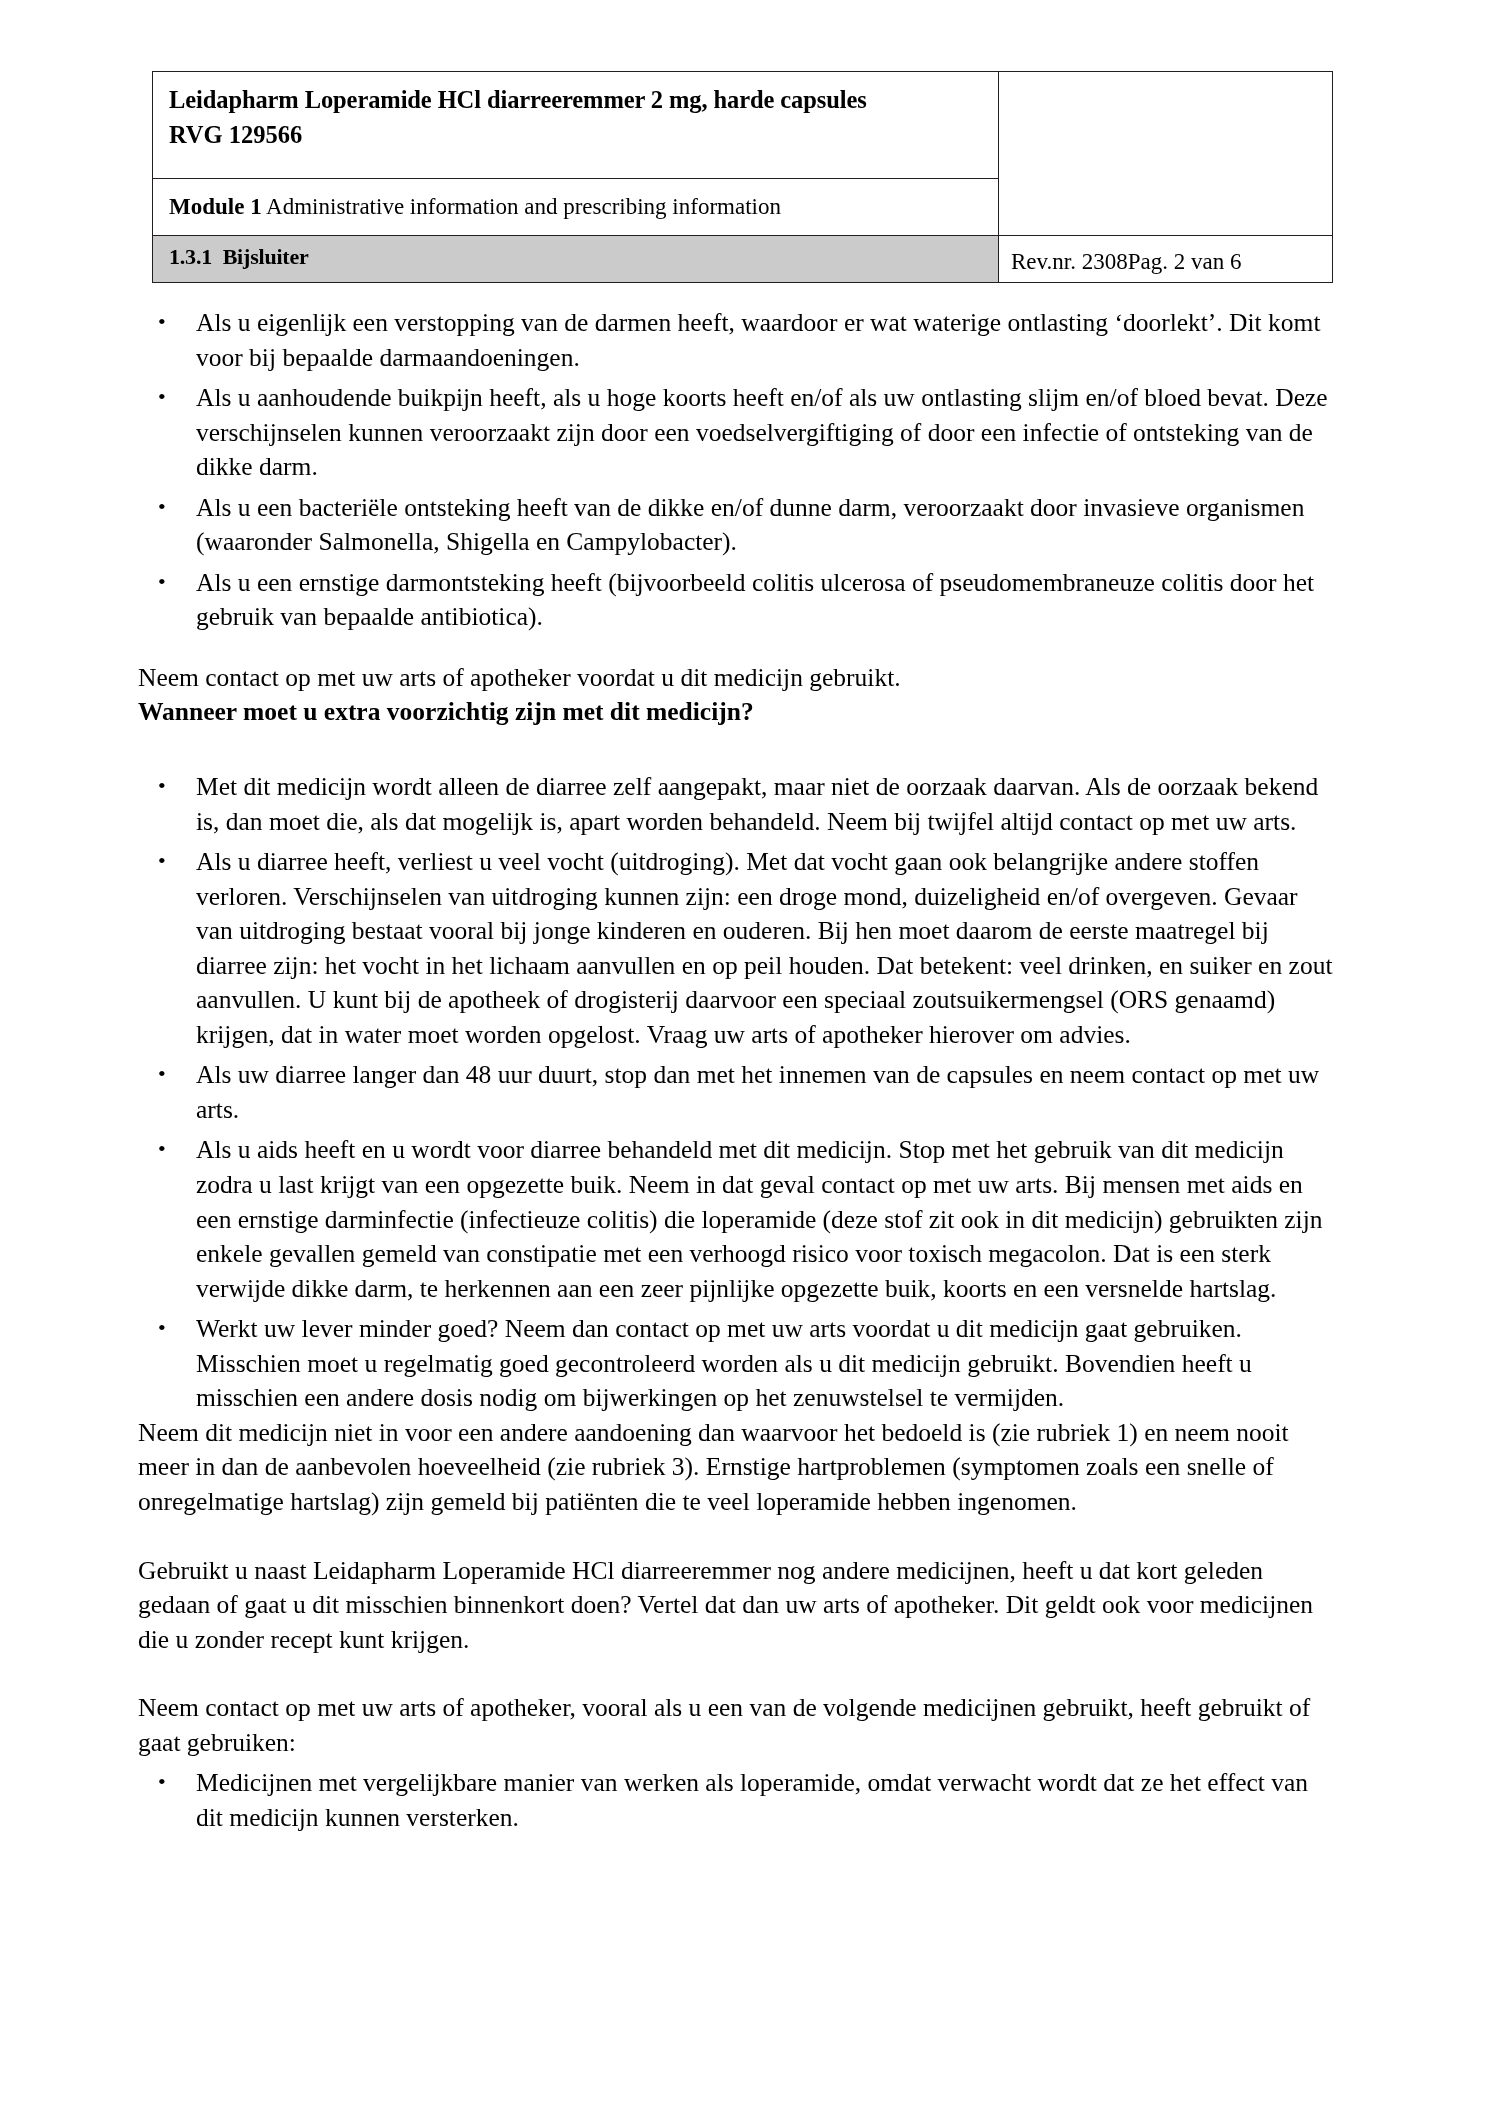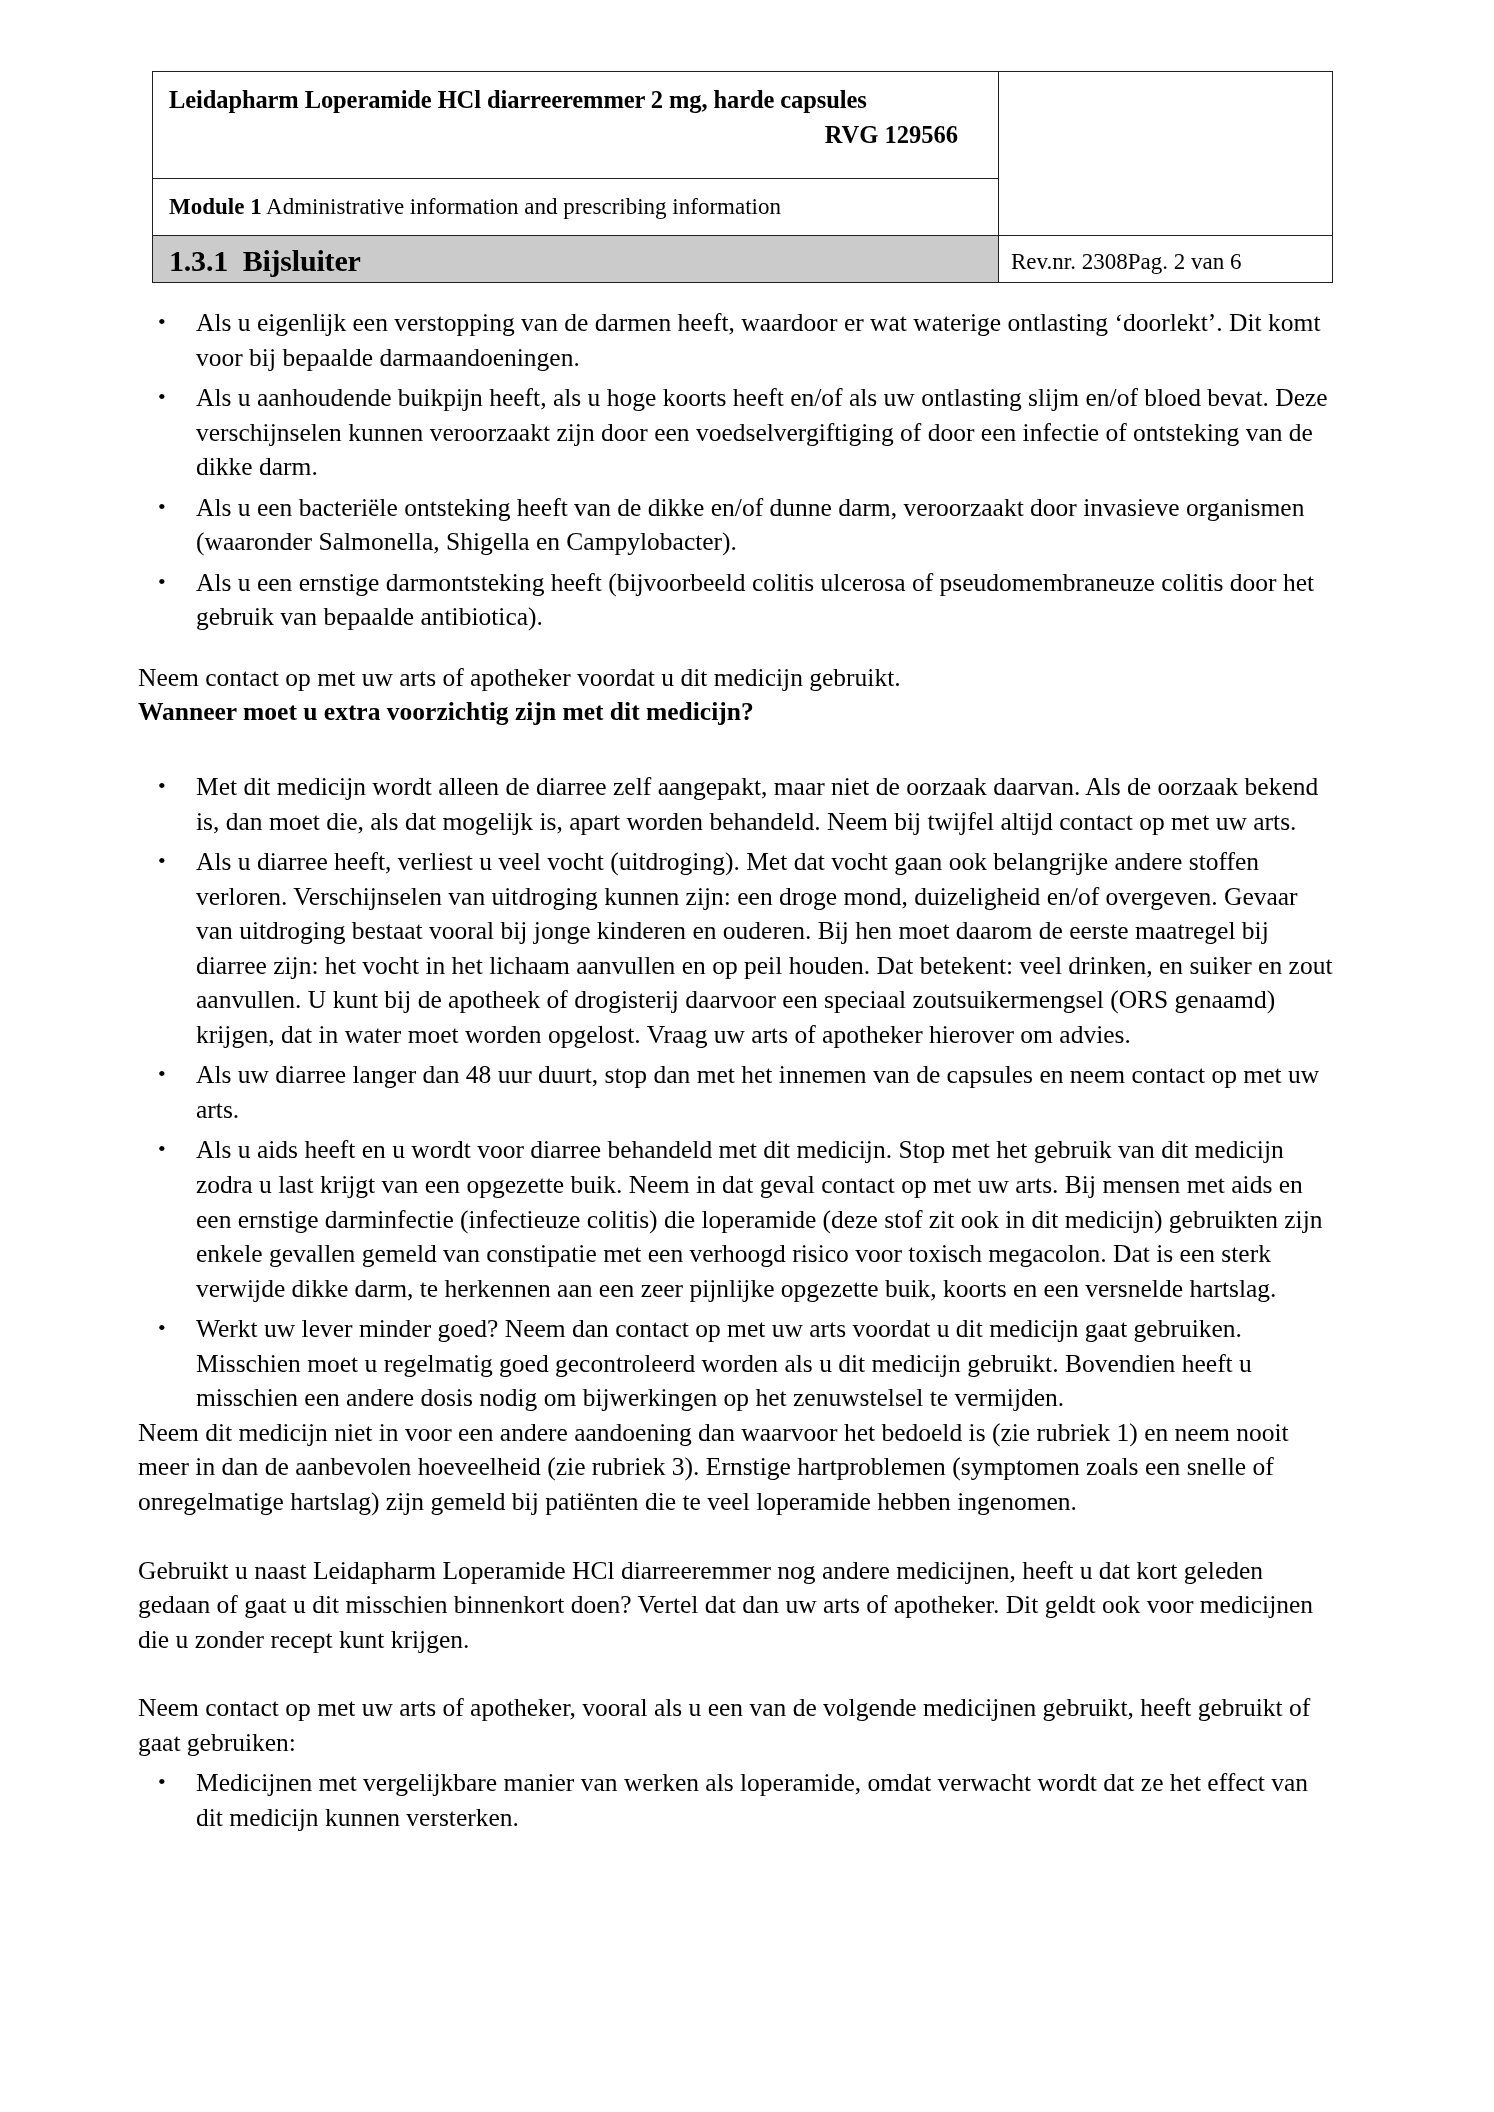--- a/index.html
+++ b/index.html
@@ -46,38 +46,37 @@
   .title-cell { height: 106px; position: relative; }
   .doc-title {
     font-weight: bold;
     font-size: 24.5px;
     line-height: 1.18;
     letter-spacing: -0.1px;
   }
   .rvg {
     font-weight: bold;
     font-size: 24.5px;
-    text-align: right;
     padding-right: 24px;
     margin-top: 6px;
   }
   .module-cell { height: 56px; }
   .module-line {
     font-size: 23px;
     line-height: 1.25;
   }
   .module-line b { font-weight: bold; }
 
   .sec-cell {
     background: #cbcbcb;
     height: 46px;
   }
   .sec-label {
     font-weight: bold;
-    font-size: 30px;
+    font-size: 22px;
     padding: 8px 12px 0 16px;
     letter-spacing: -0.2px;
   }
   .rev-cell { height: 46px; }
   .rev-row {
     display: flex;
     justify-content: flex-start;
     align-items: flex-end;
     height: 100%;
     font-size: 23px;

